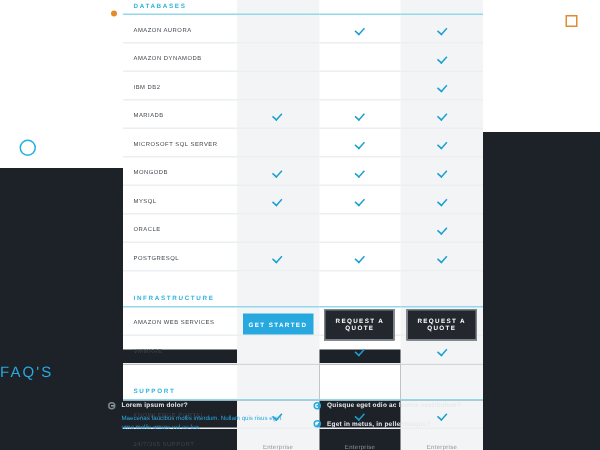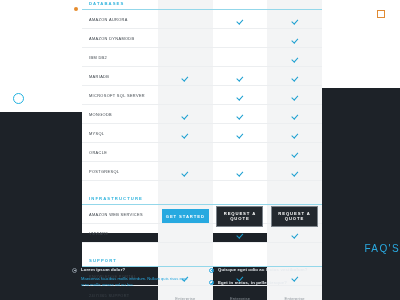--- a/index.html
+++ b/index.html
@@ -84,21 +84,21 @@
     font-size: 4.2px; letter-spacing: .9px; font-weight: bold;
     padding: 4.5px 0; width: 47px; text-align: center; cursor: pointer;
     text-transform: uppercase;
   }
   .btn.primary { background: #27a9e0; color: #ffffff; border: none; }
   .btn.outline { background: #23282e; color: #ffffff; border: 1.2px solid #7c838a; }
 
   
   .faq { position: absolute; left: 0; top: 243px; width: 400px; }
   .faq-title {
-    text-align: right; color: #2aa9e0; font-size: 10px;
+    text-align: left; color: #2aa9e0; font-size: 10px;
     letter-spacing: 1.4px; font-weight: normal;
   }
   .faq-cols { display: flex; margin-top: 13px; padding: 0 72px; gap: 18px; }
   .faq-col { flex: 1; }
   .faq-item { display: flex; gap: 4px; margin-bottom: 7px; }
   .faq-toggle {
     flex: 0 0 auto; margin-top: .5px;
     width: 5px; height: 5px; border: .8px solid #7e8892; border-radius: 50%;
     position: relative;
   }

